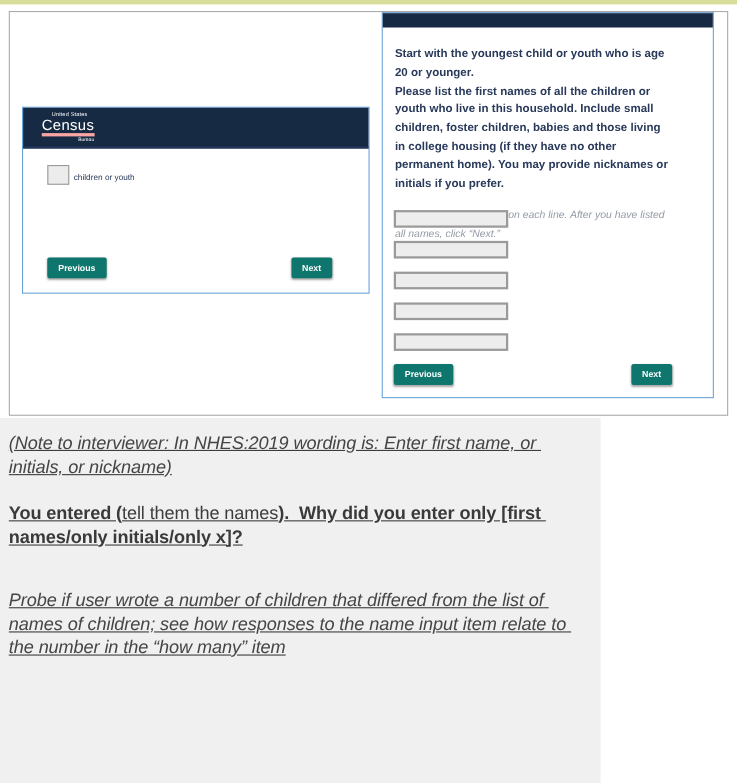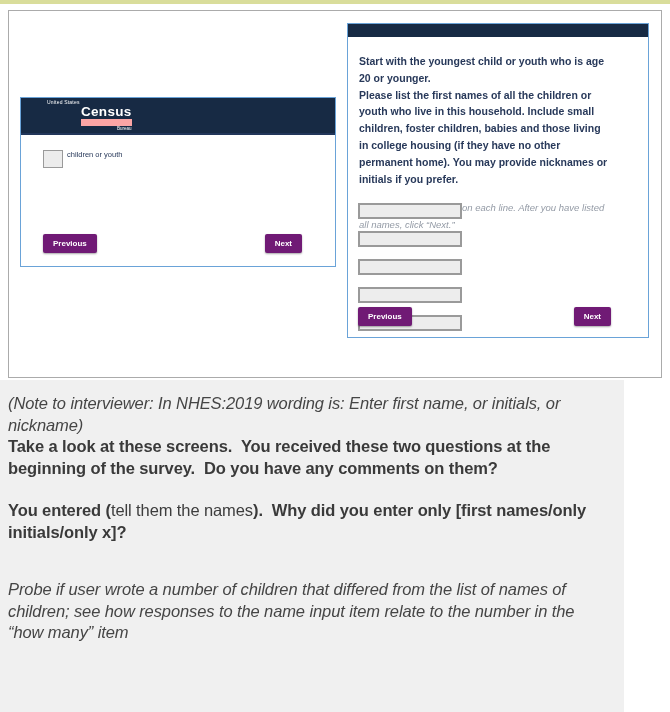--- a/index.html
+++ b/index.html
@@ -20,60 +20,60 @@
     width: 654px; height: 368px;
     border: 1px solid #ababab;
     background: #ffffff;
   }
   .screen {
     position: absolute;
     border: 1px solid #6aa3d8;
     background: #ffffff;
   }
   .screen-left  { left: 11px;  top: 86px; width: 316px; height: 170px; }
-  .screen-right { left: 338px; top: 12px;  width: 302px; height: 315px; }
+  .screen-right { left: 338px; top: 0;  width: 302px; height: 351px; }
 
   .census-header {
     height: 37px; background: #172a44;
     display: flex; align-items: center;
     padding-left: 17px;
     border-bottom: 2px solid #223указ556;
     border-bottom: 2px solid #22365a;
   }
   .mini-header { height: 13px; background: #172a44; }
 
   
   .logo { color: #ffffff; line-height: 1; }
   .logo-top { font-size: 5px; letter-spacing: .2px; margin-left: 9px; }
   .logo-main {
-    font-size: 13.5px; font-weight: bold; letter-spacing: .3px;
-    border-bottom: 7px solid #fca5a5; padding-bottom: 1px; margin-left: 43px;
+    font-size: 13.5px; font-weight: normal; letter-spacing: .3px;
+    border-bottom: 3px solid #fca5a5; padding-bottom: 1px;
   }
   .logo-bottom { font-size: 4.5px; text-align: right; margin-top: 1px; }
 
   .question {
     margin: 17px 36px 0 22px;
     font-size: 10.5px; font-weight: bold;
     color: #28395a; line-height: 1.6;
   }
-  .number-row { margin: 15px 0 0 22px; display: flex; align-items: flex-start; }
+  .number-row { margin: 15px 0 0 22px; display: flex; align-items: flex-end; }
   .number-box {
     width: 20px; height: 18px;
     background: #ececec; border: 1px solid #9a9a9a;
   }
   .number-label { font-size: 7.5px; color: #28395a; margin-left: 4px; padding-bottom: 2px; }
 
   .btn-row {
     position: absolute; bottom: 13px;
     display: flex; justify-content: space-between; align-items: center;
   }
   .btn-row-left  { left: 22px; right: 33px; }
   .btn-row-right { left: 10px; right: 37px; bottom: 11px; }
   .nav-btn {
-    background: #701a75; color: #ffffff;
+    background: #0f766e; color: #ffffff;
     font-size: 8px; font-weight: bold;
     font-family: "Liberation Sans", sans-serif;
     border: none; border-radius: 2px;
     padding: 5px 10px;
     box-shadow: 0 1px 2px rgba(0,0,0,.35);
     cursor: pointer;
   }
 
   .right-content { padding: 16px 38px 0 11px; }
   .para {
@@ -90,27 +90,28 @@
   .name-input {
     width: 104px; height: 16px;
     background: #ededed; border: 2px solid #9a9a9a;
     margin-bottom: 12px;
   }
 
   
   .script-section {
     position: absolute;
     left: 0; top: 380px;
-    width: 624px; height: 332px;
+    width: 546px; height: 332px;
     background: #f0f0f0;
     padding: 13px 10px 0 8px;
     font-size: 16.5px;
     line-height: 21.5px;
     color: #3d3d3d;
     letter-spacing: -0.1px;
+    text-decoration: underline;
   }
   .script-section p { white-space: pre-wrap; }
   .it { font-style: italic; color: #454545; }
   .bd { font-weight: bold; color: #3a3a3a; }
   .gap-sm { margin-top: 21px; }
   .gap-lg { margin-top: 36px; }
 </style>
 </head>
 <body>
 
@@ -152,16 +153,15 @@
     </div>
     <div class="btn-row btn-row-right">
       <button class="nav-btn">Previous</button>
       <button class="nav-btn">Next</button>
     </div>
   </section>
 </div>
 
 <div class="script-section">
   <p class="it">(Note to interviewer: In NHES:2019 wording is: Enter first name, or initials, or nickname)</p>
-  <p class="bd">Take a look at these screens.  You received these two questions at the beginning of the survey.  Do you have any comments on them?</p>
   <p class="gap-sm"><span class="bd">You entered (</span><span>tell them the names</span><span class="bd">).  Why did you enter only [first names/only initials/only x]?</span></p>
   <p class="it gap-lg">Probe if user wrote a number of children that differed from the list of names of children; see how responses to the name input item relate to the number in the “how many” item</p>
 </div>
 
 </body></html>

